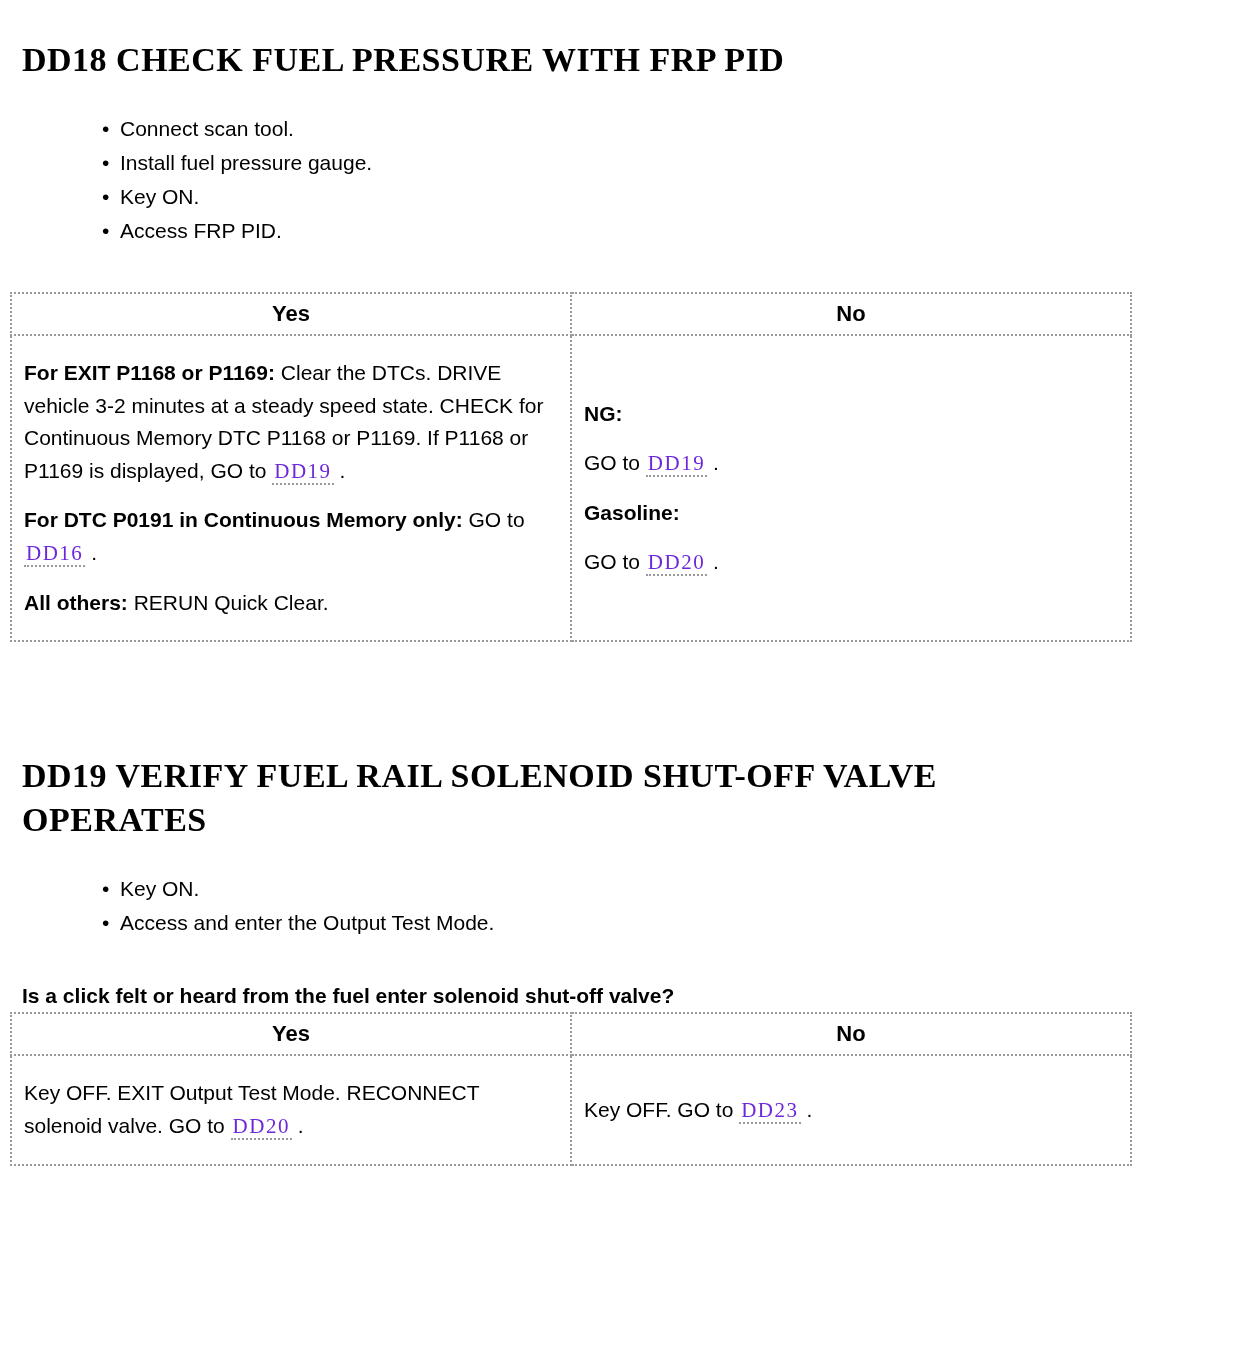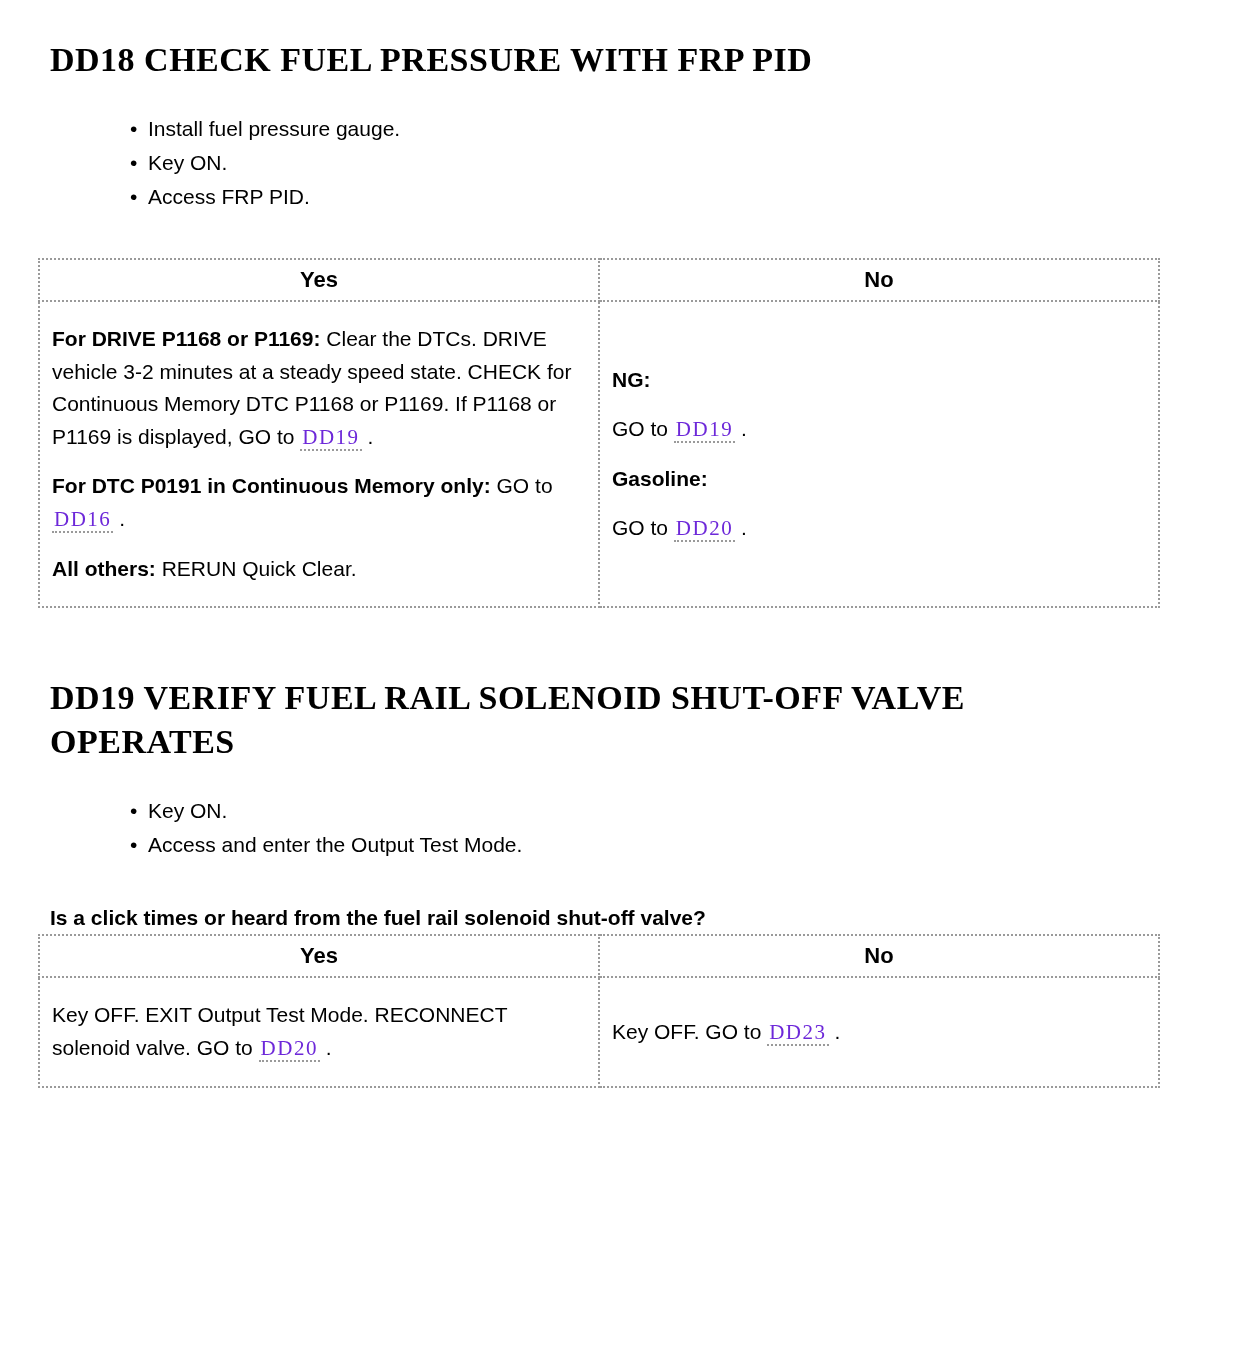--- a/index.html
+++ b/index.html
@@ -4,21 +4,21 @@
 <style>
   * { box-sizing: border-box; }
   html, body { margin: 0; padding: 0; background: #ffffff; }
   body {
     color: #000;
     font-family: "Liberation Sans", "DejaVu Sans", sans-serif;
   }
   .page {
     width: 1152px;
     min-height: 1352px;
-    padding: 26px 50px 40px 50px;
+    padding: 26px 50px 40px 22px;
     background: #fff;
   }
   .section-title {
     font-family: "Liberation Serif", "DejaVu Serif", serif;
     font-size: 34px;
     line-height: 1.3;
     font-weight: bold;
     letter-spacing: 0.5px;
     margin: 12px 0 26px 0;
     max-width: 1110px;
@@ -75,47 +75,48 @@
   td.no-cell p { margin: 22px 0; }
   .doclink {
     color: #6d28d9;
     text-decoration: none;
     border-bottom: 2px dotted #9a9a9a;
     font-family: "Liberation Serif", "DejaVu Serif", serif;
     letter-spacing: 1.5px;
     padding: 0 2px;
     cursor: pointer;
   }
-  .section-dd19 { margin-top: 68px; }
+  .section-dd19 { margin-top: 112px; }
 </style>
 </head>
 <body>
 
 <div class="page">
 
   <div class="section">
     <h1 class="section-title">DD18 CHECK FUEL PRESSURE WITH FRP PID</h1>
 
     <ul class="steps">
+      <li>Connect scan tool.</li>
       <li>Install fuel pressure gauge.</li>
       <li>Key ON.</li>
       <li>Access FRP PID.</li>
     </ul>
 
 
     <table class="decision">
       <tbody>
           <tr>
         <th>Yes</th>
         <th>No</th>
       </tr>
       <tr>
         <td class="yes-cell">
           <p>
-            <b>For DRIVE P1168 or P1169:</b><span> Clear the DTCs. DRIVE vehicle 3-2 minutes at a steady speed state. CHECK for Continuous Memory DTC P1168 or P1169. If P1168 or P1169 is displayed, GO to </span><a class="doclink">DD19</a><span> .</span>
+            <b>For EXIT P1168 or P1169:</b><span> Clear the DTCs. DRIVE vehicle 3-2 minutes at a steady speed state. CHECK for Continuous Memory DTC P1168 or P1169. If P1168 or P1169 is displayed, GO to </span><a class="doclink">DD19</a><span> .</span>
           </p>
           <p>
             <b>For DTC P0191 in Continuous Memory only:</b><span> GO to </span><a class="doclink">DD16</a><span> .</span>
           </p>
           <p>
             <b>All others:</b><span> RERUN Quick Clear.</span>
           </p>
         </td>
         <td class="no-cell">
           <p>
@@ -137,21 +138,21 @@
   </div>
 
   <div class="section section-dd19">
     <h1 class="section-title">DD19 VERIFY FUEL RAIL SOLENOID SHUT-OFF VALVE OPERATES</h1>
 
     <ul class="steps">
       <li>Key ON.</li>
       <li>Access and enter the Output Test Mode.</li>
     </ul>
 
-    <p class="question">Is a click times or heard from the fuel rail solenoid shut-off valve?</p>
+    <p class="question">Is a click felt or heard from the fuel enter solenoid shut-off valve?</p>
 
     <table class="decision">
       <tbody>
           <tr>
         <th>Yes</th>
         <th>No</th>
       </tr>
       <tr>
         <td class="yes-cell">
           <p>

